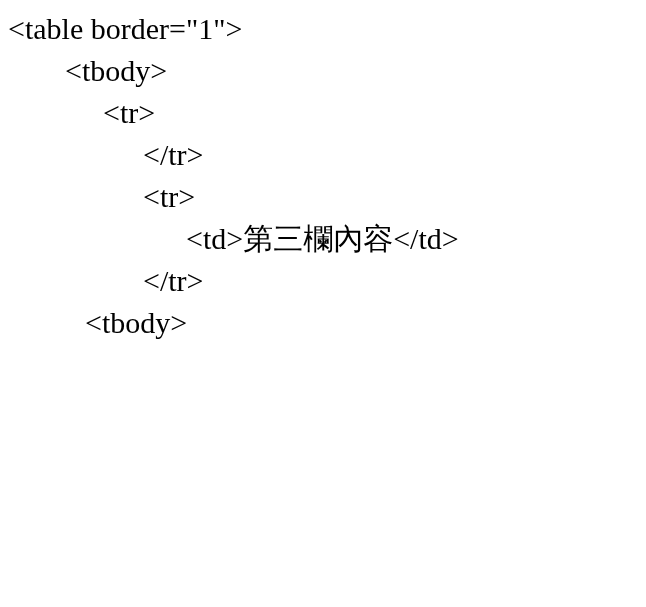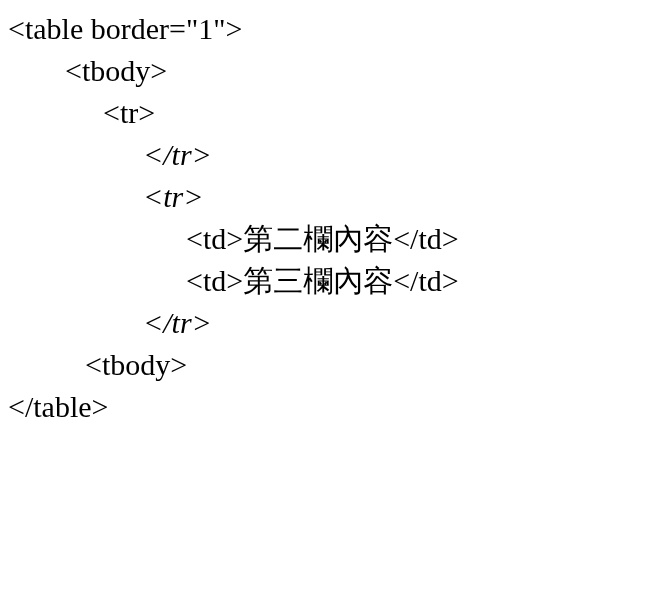--- a/index.html
+++ b/index.html
@@ -20,30 +20,28 @@
     padding: 8px 0 0 8px;
     white-space: nowrap;
   }
   .code-line {
     height: 42px;
   }
   .ind-0  { padding-left: 0; }
   .ind-1  { padding-left: 57px; }
   .ind-1b { padding-left: 77px; }
   .ind-2  { padding-left: 95px; }
-  .ind-3  { padding-left: 135px; font-style: italic; }
+  .ind-3  { padding-left: 135px; }
   .ind-4  { padding-left: 178px; }
 </style>
 </head>
 <body>
 
 <div class="code-snippet">
   <div class="code-line ind-0">&lt;table border="1"&gt;</div>
   <div class="code-line ind-1">&lt;tbody&gt;</div>
   <div class="code-line ind-2">&lt;tr&gt;</div>
   <div class="code-line ind-3">&lt;/tr&gt;</div>
   <div class="code-line ind-3">&lt;tr&gt;</div>
-  <div class="code-line ind-4">&lt;td&gt;第二欄內容&lt;/td&gt;</div>
   <div class="code-line ind-4">&lt;td&gt;第三欄內容&lt;/td&gt;</div>
   <div class="code-line ind-3">&lt;/tr&gt;</div>
   <div class="code-line ind-1b">&lt;tbody&gt;</div>
-  <div class="code-line ind-0">&lt;/table&gt;</div>
 </div>
 
 </body></html>

